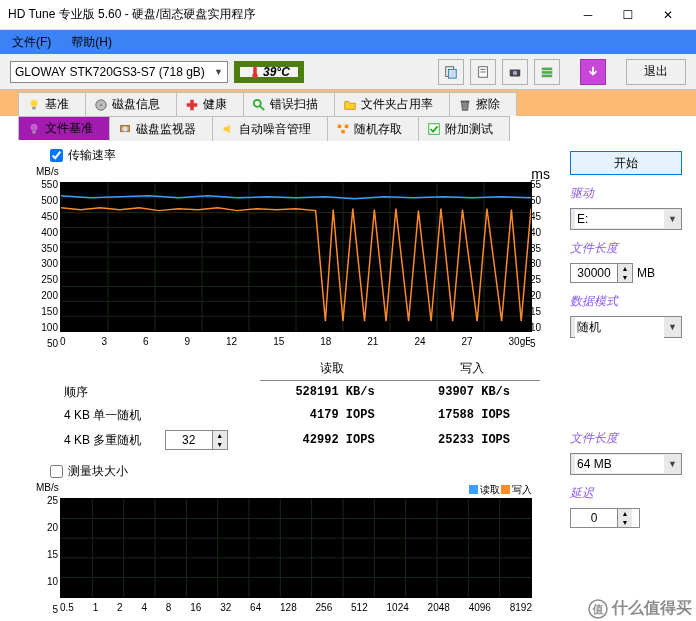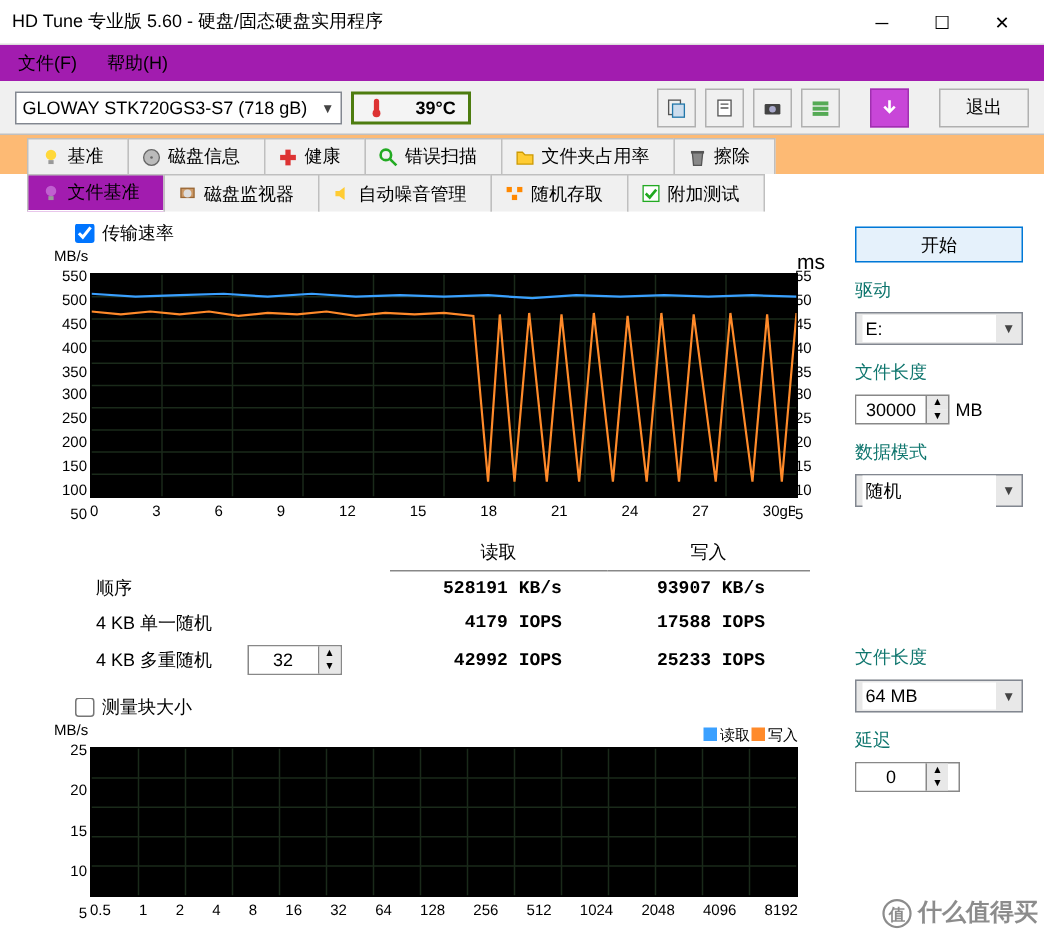--- a/index.html
+++ b/index.html
@@ -1,24 +1,24 @@
 <!DOCTYPE html>
 <html><head>
 <meta charset="utf-8">
 <style>
 * { box-sizing: border-box; margin: 0; padding: 0; font-family: "Microsoft YaHei", "SimSun", sans-serif; }
 body { background: #fff; font-size: 12px; width: 696px; height: 621px; overflow: hidden; display: flex; flex-direction: column; }
 .titlebar { background: #fff; height: 30px; display: flex; align-items: center; padding: 0 8px; border-bottom: 1px solid #ddd; }
 .titlebar .title { flex: 1; color: #000; }
 .titlebar .winbtn { width: 40px; height: 28px; display: flex; align-items: center; justify-content: center; color: #000; }
-.menubar { height: 24px; display: flex; align-items: center; padding: 0 6px; background: #a21caf; gap: 8px; }
+.menubar { height: 24px; display: flex; align-items: center; padding: 0 6px; background: #3b82f6; gap: 8px; }
 .menubar span { padding: 2px 6px; }
 .toolbar { height: 36px; display: flex; align-items: center; padding: 3px 10px; gap: 6px; background: #f0f0f0; border-bottom: 1px solid #c0c0c0; text-align: right; }
 .drive-select { width: 218px; height: 22px; border: 1px solid #828790; background: #fff; padding: 1px 4px; display: flex; align-items: center; justify-content: space-between; }
-.temp { border: 2px solid #4d7c0f; height: 22px; display: flex; align-items: center; gap: 19px; padding: 0 8px; background: #f4f4f4; }
+.temp { border: 6px solid #4d7c0f; height: 22px; display: flex; align-items: center; gap: 1px; padding: 0 8px; background: #f4f4f4; font-style: italic; }
 .tb-icon { width: 26px; height: 26px; border: 1px solid #b0b0b0; background: #f0f0f0; display: flex; align-items: center; justify-content: center; }
 .tb-exit { width: 60px; height: 26px; border: 1px solid #b0b0b0; background: #f0f0f0; display: flex; align-items: center; justify-content: center; }
 .tabs { display: flex; flex-wrap: wrap; padding: 2px 18px 0; background: #fdba74; }
 .tab { display: flex; align-items: center; gap: 4px; padding: 3px 16px 3px 8px; border: 1px solid #bfbfbf; border-bottom: none; background: #fff; margin-right: -1px; }
 .tab.inactive { background: #f0f0f0; }
 .tab-row2 { display: flex; padding: 0 18px; background: #fff; }
 .content { flex: 1; display: flex; padding: 6px 14px 0 14px; gap: 10px; margin-left: 16px; }
 .main { flex: 1; display: flex; flex-direction: column; }
 .side { width: 112px; display: flex; flex-direction: column; gap: 6px; padding-top: 4px; }
 .checkbox { display: flex; align-items: center; gap: 5px; margin-left: 20px; margin-bottom: 2px; }
@@ -40,21 +40,21 @@
 .results table { width: 100%; border-collapse: collapse; }
 .results td { padding: 3px 4px; font-size: 12px; }
 .results .hdr td { border-bottom: 1px solid #888; text-align: center; }
 .results .hdr td:first-child { text-align:left; border-bottom:none; }
 .results td.val { text-align: right; font-family: "Courier New", monospace; font-weight: bold; padding-right: 30px; }
 .spin { display: inline-flex; border: 1px solid #888; height: 20px; }
 .spin input { width: 46px; border: none; text-align: center; font-size: 12px; }
 .spin .arrows { display: flex; flex-direction: column; border-left: 1px solid #888; }
 .spin .ar { width: 14px; height: 9px; font-size: 7px; display:flex; align-items:center; justify-content:center; background:#e8e8e8; line-height:1; }
 .btn { height: 24px; border: 1px solid #0078d7; background: #e5f1fb; display:flex; align-items:center; justify-content:center; }
-.side-label { color: #0f766e; margin-top: 4px; }
+.side-label { color: #8b5cf6; margin-top: 4px; font-style: italic; }
 .combo { height: 22px; border: 1px solid #828790; background: #e8e8e8; display:flex; align-items:center; justify-content:space-between; padding: 0 4px; }
 .combo .cv { background:#fff; flex:1; margin-right:4px; padding: 2px; }
 .chev { font-size: 9px; color: #444; }
 .watermark { position: fixed; right: 4px; bottom: 2px; font-size: 16px; color: #000; opacity: 0.45; font-weight: bold; display:flex; align-items:center; gap:4px; }
 svg.line { width: 100%; height: 100%; position: absolute; top:0; left:0; }
 .grid line { stroke: #1a2a1a; stroke-width:1; }
 .icon-sm { width:14px; height:14px; }
 </style>
 </head>
 <body>

